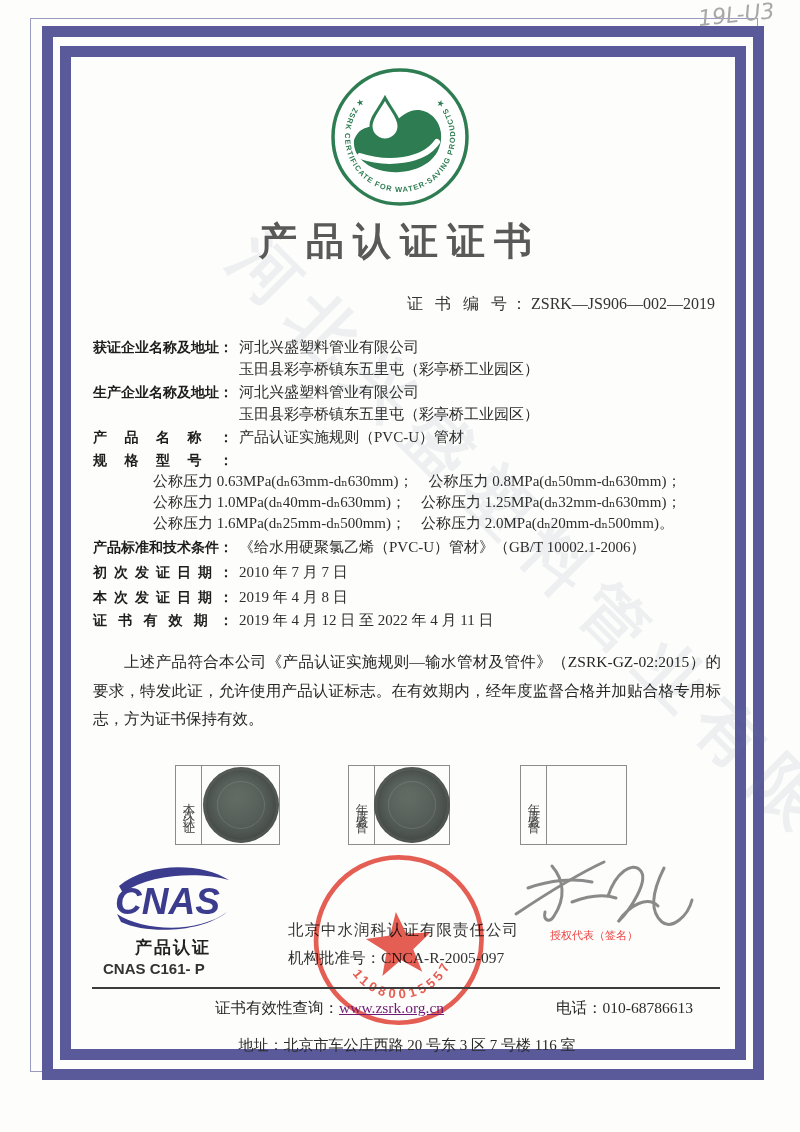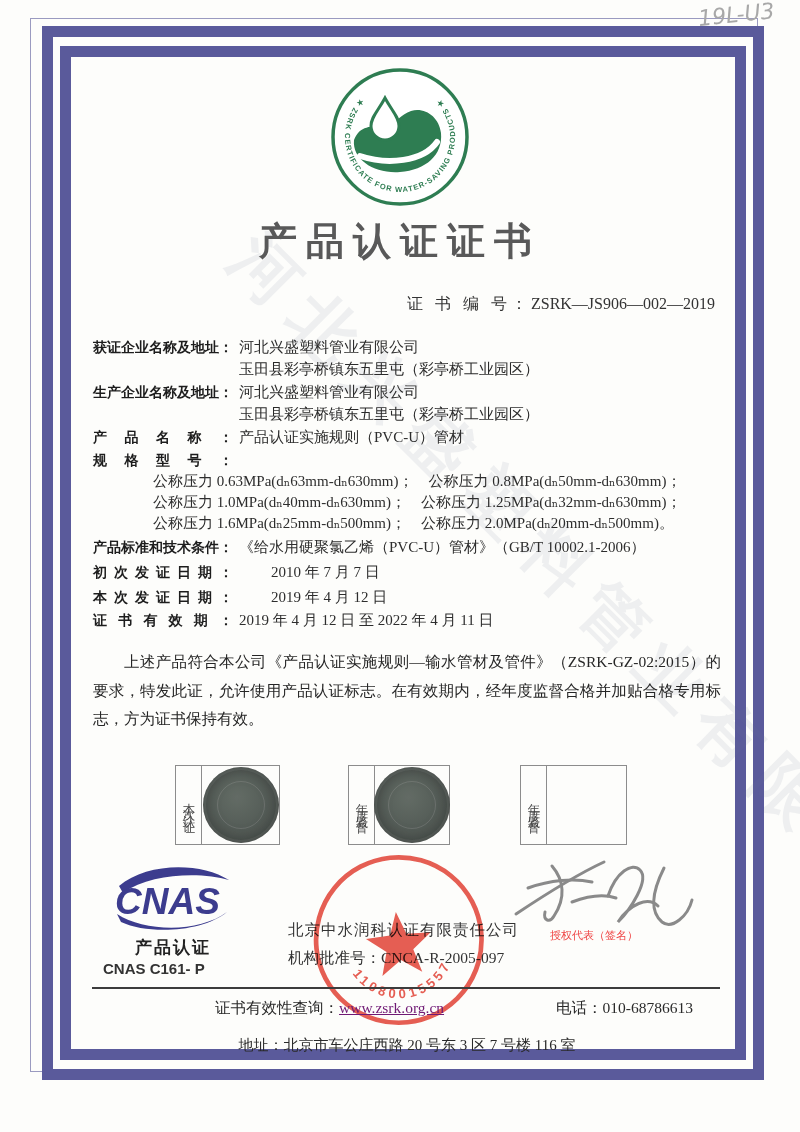--- a/index.html
+++ b/index.html
@@ -28,21 +28,21 @@
   .cert-no .lbl{letter-spacing:4px;margin-left:12px;}
 
   
   .fields{left:93px;top:336px;width:630px;font-size:15px;}
   .frow{display:flex;align-items:flex-start;line-height:22px;}
   .flabel{flex:0 0 140px;font-family:"Liberation Sans",sans-serif;font-weight:600;font-size:14px;
        color:#1d1d1d;text-align:justify;text-align-last:justify;margin-right:6px;}
   .fval{flex:1;color:#2d2d2d;}
   .addr2{padding-left:146px;line-height:22px;}
   .specline{padding-left:60px;line-height:21px;color:#2d2d2d;}
-  .gap1{margin-top:1px;} .gap2{margin-top:2px;} .gap3{margin-top:3px;gap:32px;}
+  .gap1{margin-top:1px;} .gap2{margin-top:2px;} .gap3{margin-top:3px;}
 
   .statement{left:93px;top:648px;width:628px;font-size:15.5px;line-height:1.85;
        text-align:justify;text-indent:2em;color:#262626;}
 
   
   .sbox{top:765px;height:78px;border:1px solid #8c8c8c;display:flex;background:transparent;}
   .sbox .vcell{width:25px;border-right:1px solid #8c8c8c;display:flex;align-items:center;justify-content:center;}
   .vtext{writing-mode:vertical-rl;text-orientation:upright;font-size:12.5px;letter-spacing:6px;color:#444;}
   .sbox .scell{flex:1;position:relative;}
   .seal{position:absolute;width:76px;height:76px;border-radius:50%;left:50%;top:50%;
@@ -134,21 +134,21 @@
   <div class="frow gap2">
     <span class="flabel">产品标准和技术条件：</span>
     <span class="fval">《给水用硬聚氯乙烯（PVC-U）管材》（GB/T 10002.1-2006）</span>
   </div>
   <div class="frow gap3">
     <span class="flabel">初次发证日期：</span>
     <span class="fval">2010 年 7 月 7 日</span>
   </div>
   <div class="frow gap3">
     <span class="flabel">本次发证日期：</span>
-    <span class="fval">2019 年 4 月 12 日</span>
+    <span class="fval">2019 年 4 月 8 日</span>
   </div>
   <div class="frow gap1">
     <span class="flabel">证书有效期：</span>
     <span class="fval">2019 年 4 月 12 日 至 2022 年 4 月 11 日</span>
   </div>
 </div>
 
 <div class="abs statement">上述产品符合本公司《产品认证实施规则—输水管材及管件》（ZSRK-GZ-02:2015）的要求，特发此证，允许使用产品认证标志。在有效期内，经年度监督合格并加贴合格专用标志，方为证书保持有效。</div>
 
 <div class="abs sbox" style="left:175px;width:103px;">

